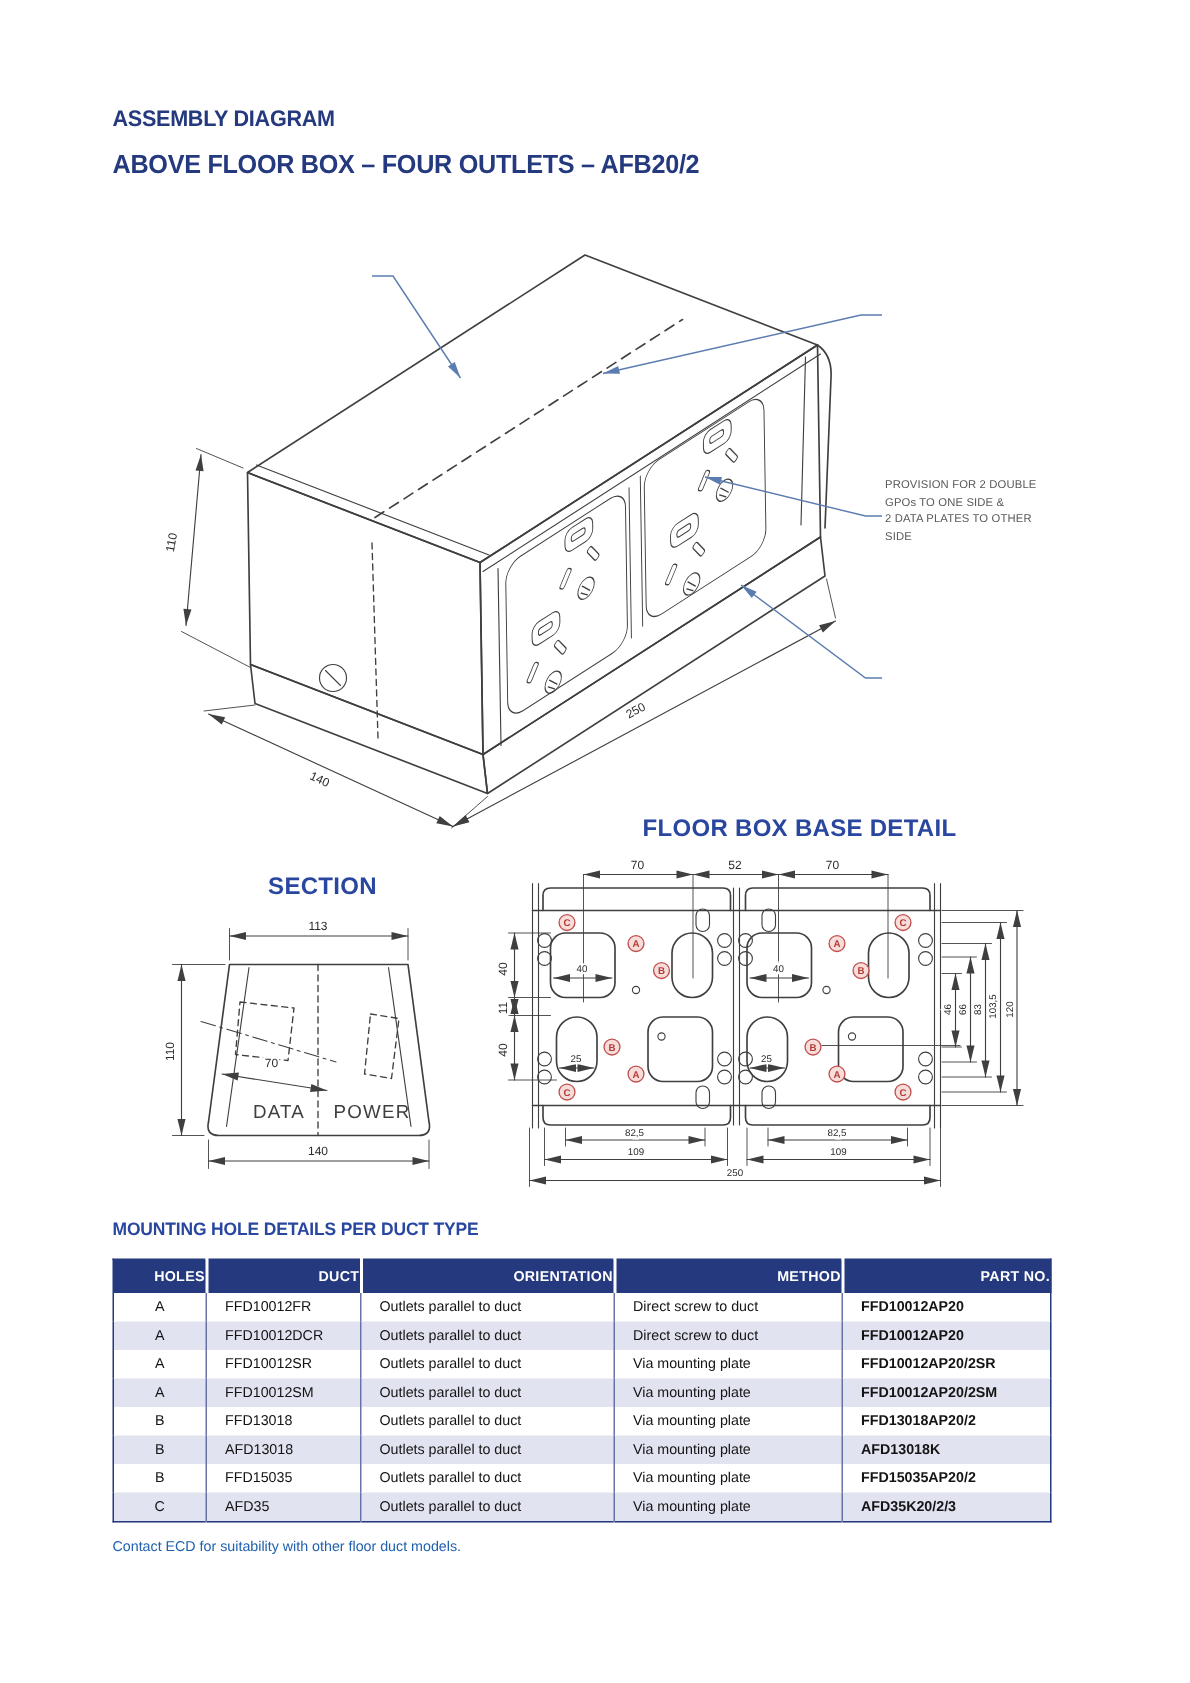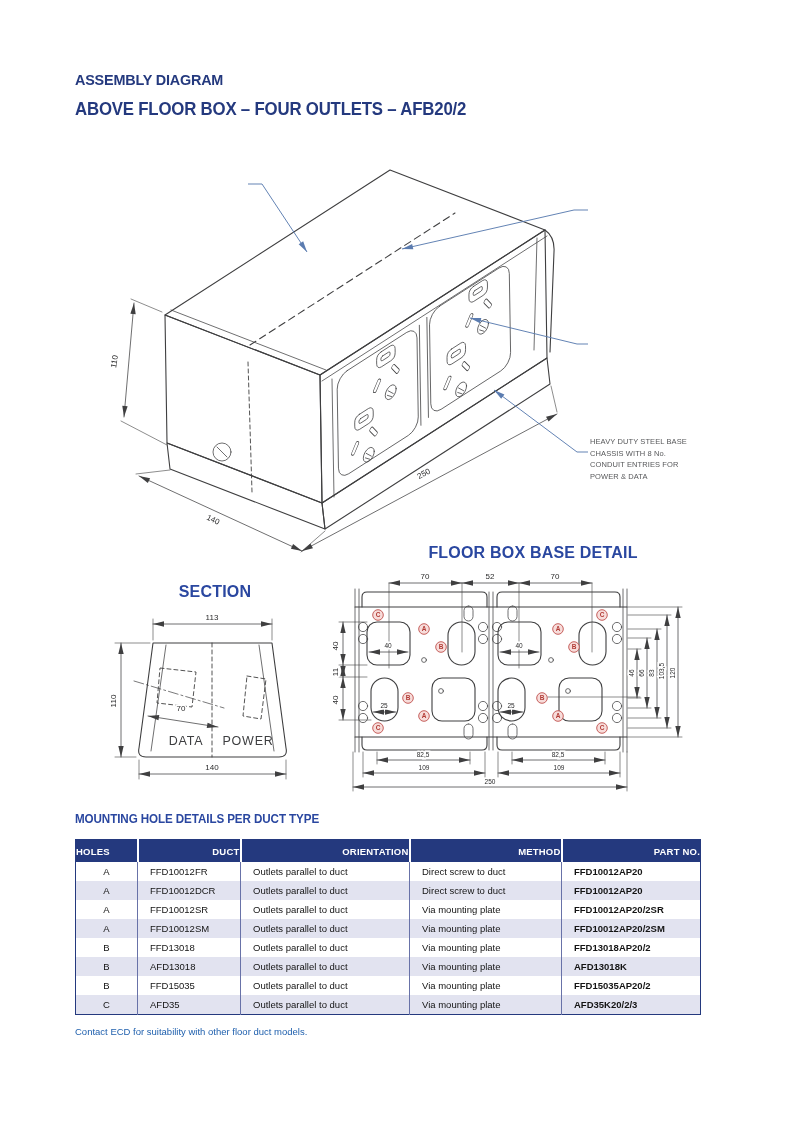--- a/index.html
+++ b/index.html
@@ -36,21 +36,21 @@
   .duct-label{font-family:"Liberation Sans",sans-serif;font-size:12.5px;fill:#3D3E40;letter-spacing:.8px;text-anchor:middle;}
   .badge-c{fill:#F7DCDA;stroke:var(--red);stroke-width:.9;}
   .badge-t{font-family:"Liberation Sans",sans-serif;font-size:6.5px;font-weight:700;fill:#B23B35;text-anchor:middle;}
   .tbl-heading{position:absolute;left:75px;top:812px;font-size:12px;font-weight:700;color:var(--blue-head);
       letter-spacing:-.1px;transform:scaleX(.97);transform-origin:left;}
   table.spec{position:absolute;left:75px;top:839px;width:625px;border-collapse:collapse;
       border:1.5px solid var(--navy);table-layout:fixed;}
   table.spec th{background:var(--navy);color:#fff;font-size:9.5px;font-weight:700;text-align:right;
       padding:5.5px 0 5.5px 12px;border-right:2px solid #fff;letter-spacing:.2px;}
   table.spec th:last-child{border-right:none;}
-  table.spec th.c{text-align:left;padding-left:0;}
+  table.spec th.c{text-align:right;padding-left:0;}
   table.spec td{font-size:9.5px;color:#141414;padding:4px 0 4px 12px;border-right:1px solid #6872A8;}
   table.spec td:last-child{border-right:none;font-weight:bold;}
   table.spec td.c{text-align:center;padding-left:0;}
   table.spec tr.alt td{background:var(--alt);}
   .footnote{position:absolute;left:75px;top:1026px;font-size:9.5px;color:var(--link);}
 </style>
 </head>
 <body>
 
 <div class="page">
@@ -151,24 +151,24 @@
     </g>
 
     <g>
       <path class="lead" d="M248,184 L262,184 L307,252" marker-end="url(#b1)"></path>
       <path class="lead" d="M588,210 L574,210 L402,249" marker-end="url(#b1)"></path>
       <path class="lead" d="M588,344 L577,344 L470,318" marker-end="url(#b1)"></path>
       <path class="lead" d="M588,452 L577,452 L494,390" marker-end="url(#b1)"></path>
     </g>
   </svg>
 
-  <div class="ann" style="left:590px;top:436px;width:120px">HEAVY DUTY STEEL BASE
-CHASSIS WITH 8 No.
-CONDUIT ENTRIES FOR
-POWER &amp; DATA</div>
+  <div class="ann" style="left:590px;top:317px;width:125px">PROVISION FOR 2 DOUBLE
+GPOs TO ONE SIDE &amp;
+2 DATA PLATES TO OTHER
+SIDE</div>
 
   <div class="dlabel section-title">SECTION</div>
   <svg style="left:90px;top:610px" width="270" height="190" viewBox="90 610 270 190">
     <defs>
       <marker id="a2" viewBox="0 0 12 7" markerWidth="12" markerHeight="7" refX="11.5" refY="3.5" orient="auto-start-reverse" markerUnits="userSpaceOnUse">
         <path d="M0.5,0.8 L11.5,3.5 L0.5,6.2 Z" fill="#3F3F40"></path>
       </marker>
     </defs>
     <path class="ln" d="M153,643 L272,643 L286,748 Q288,757 279,757 L146,757 Q137,757 139,748 Z"></path>
     <path class="ln thin" d="M166,645 L151,751 M259,645 L274,751"></path>

